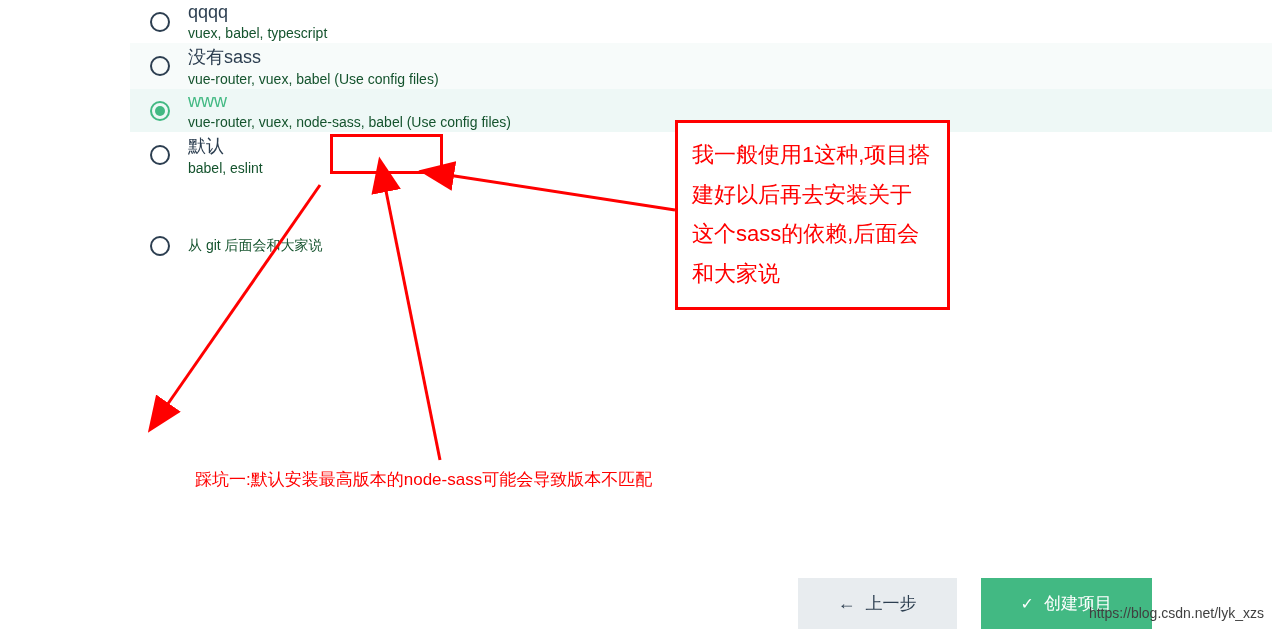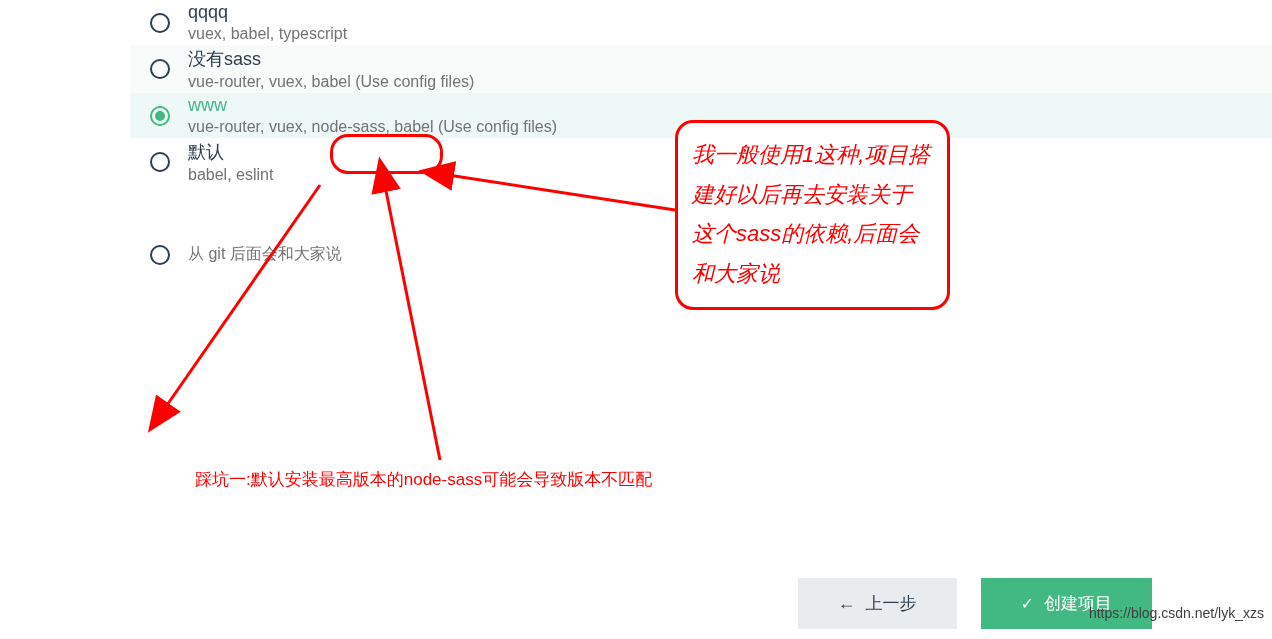--- a/index.html
+++ b/index.html
@@ -57,22 +57,22 @@
       gap: 2px;
     }
     .option-title {
       font-size: 18px;
       color: #2c3e50;
     }
     .option-title.selected-title {
       color: #42b983;
     }
     .option-desc {
-      font-size: 16px;
-      color: #737373;
+      font-size: 14px;
+      color: #14532d;
     }
     .footer-buttons {
       position: absolute;
       bottom: 10px;
       right: 120px;
       display: flex;
       gap: 24px;
     }
     .btn {
       padding: 14px 40px;
@@ -94,22 +94,21 @@
     .arrow-left {
       font-size: 18px;
     }
     .checkmark {
       font-size: 16px;
     }
     
     .annotation-box {
       position: absolute;
       border: 3px solid #ff0000;
-      border-radius: 18px;
-      font-style: italic;
+      border-radius: 0;
     }
     .highlight-box {
       top: 134px;
       left: 330px;
       width: 113px;
       height: 40px;
     }
     .comment-box {
       top: 120px;
       left: 675px;

